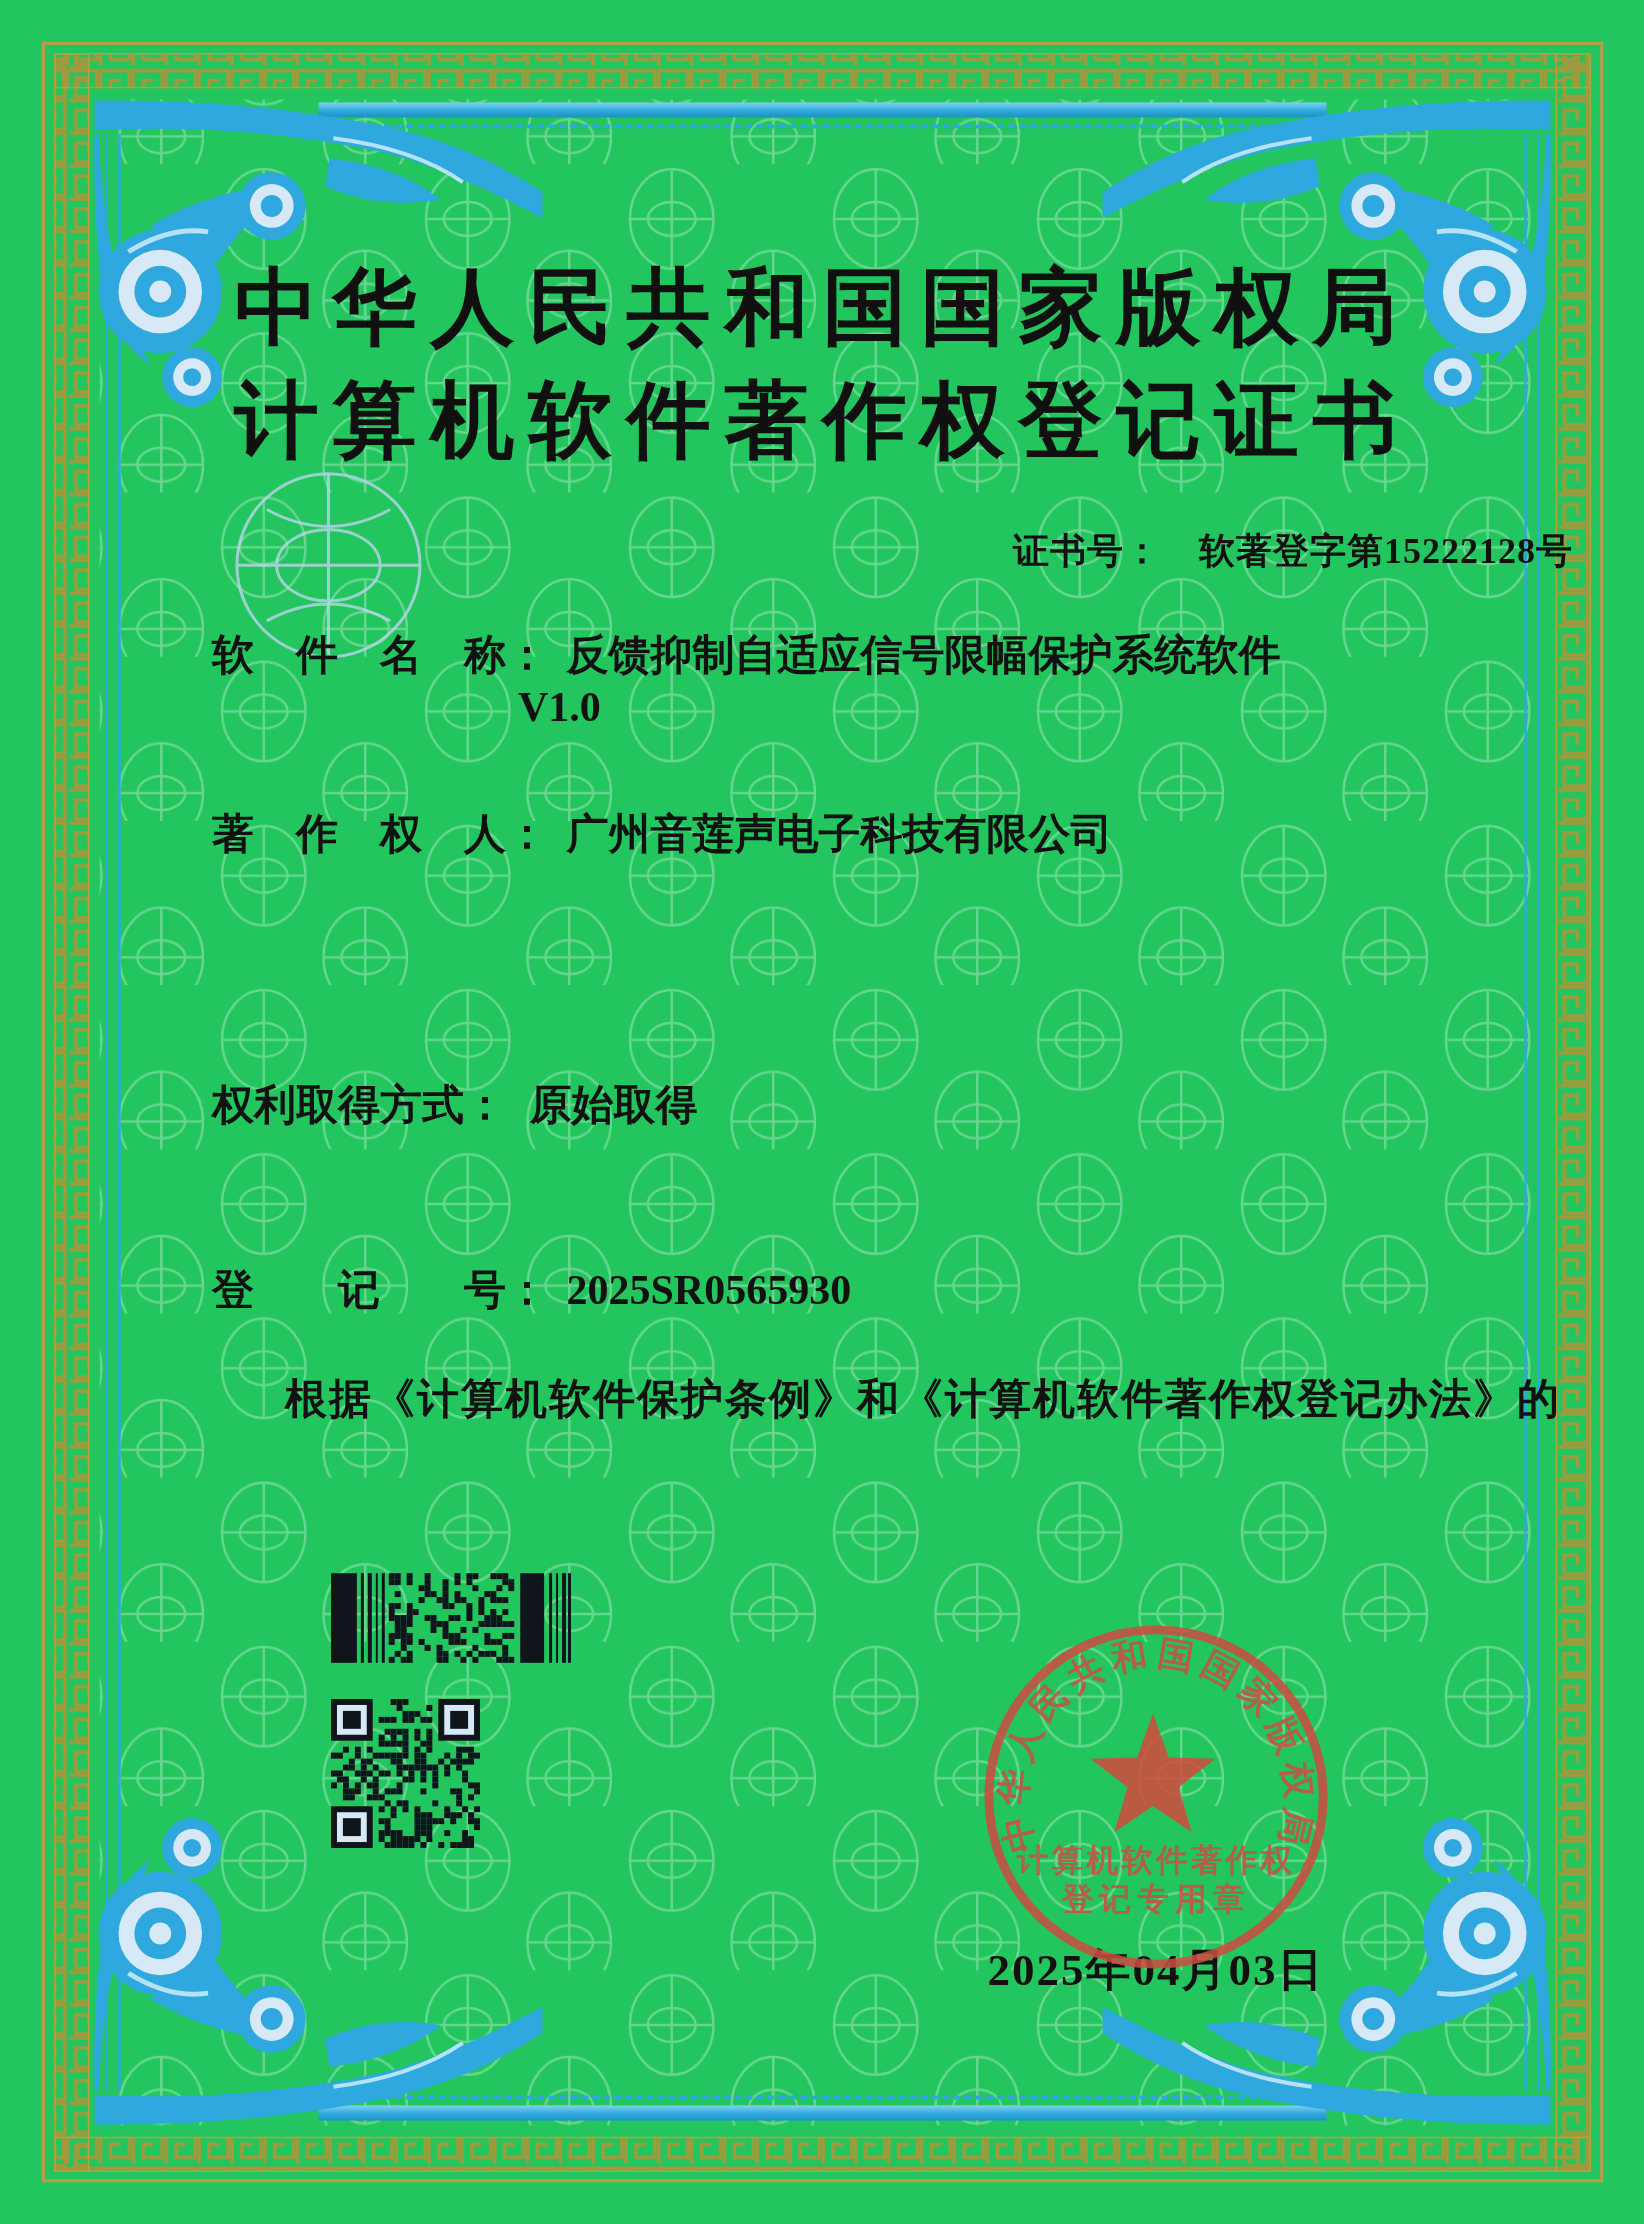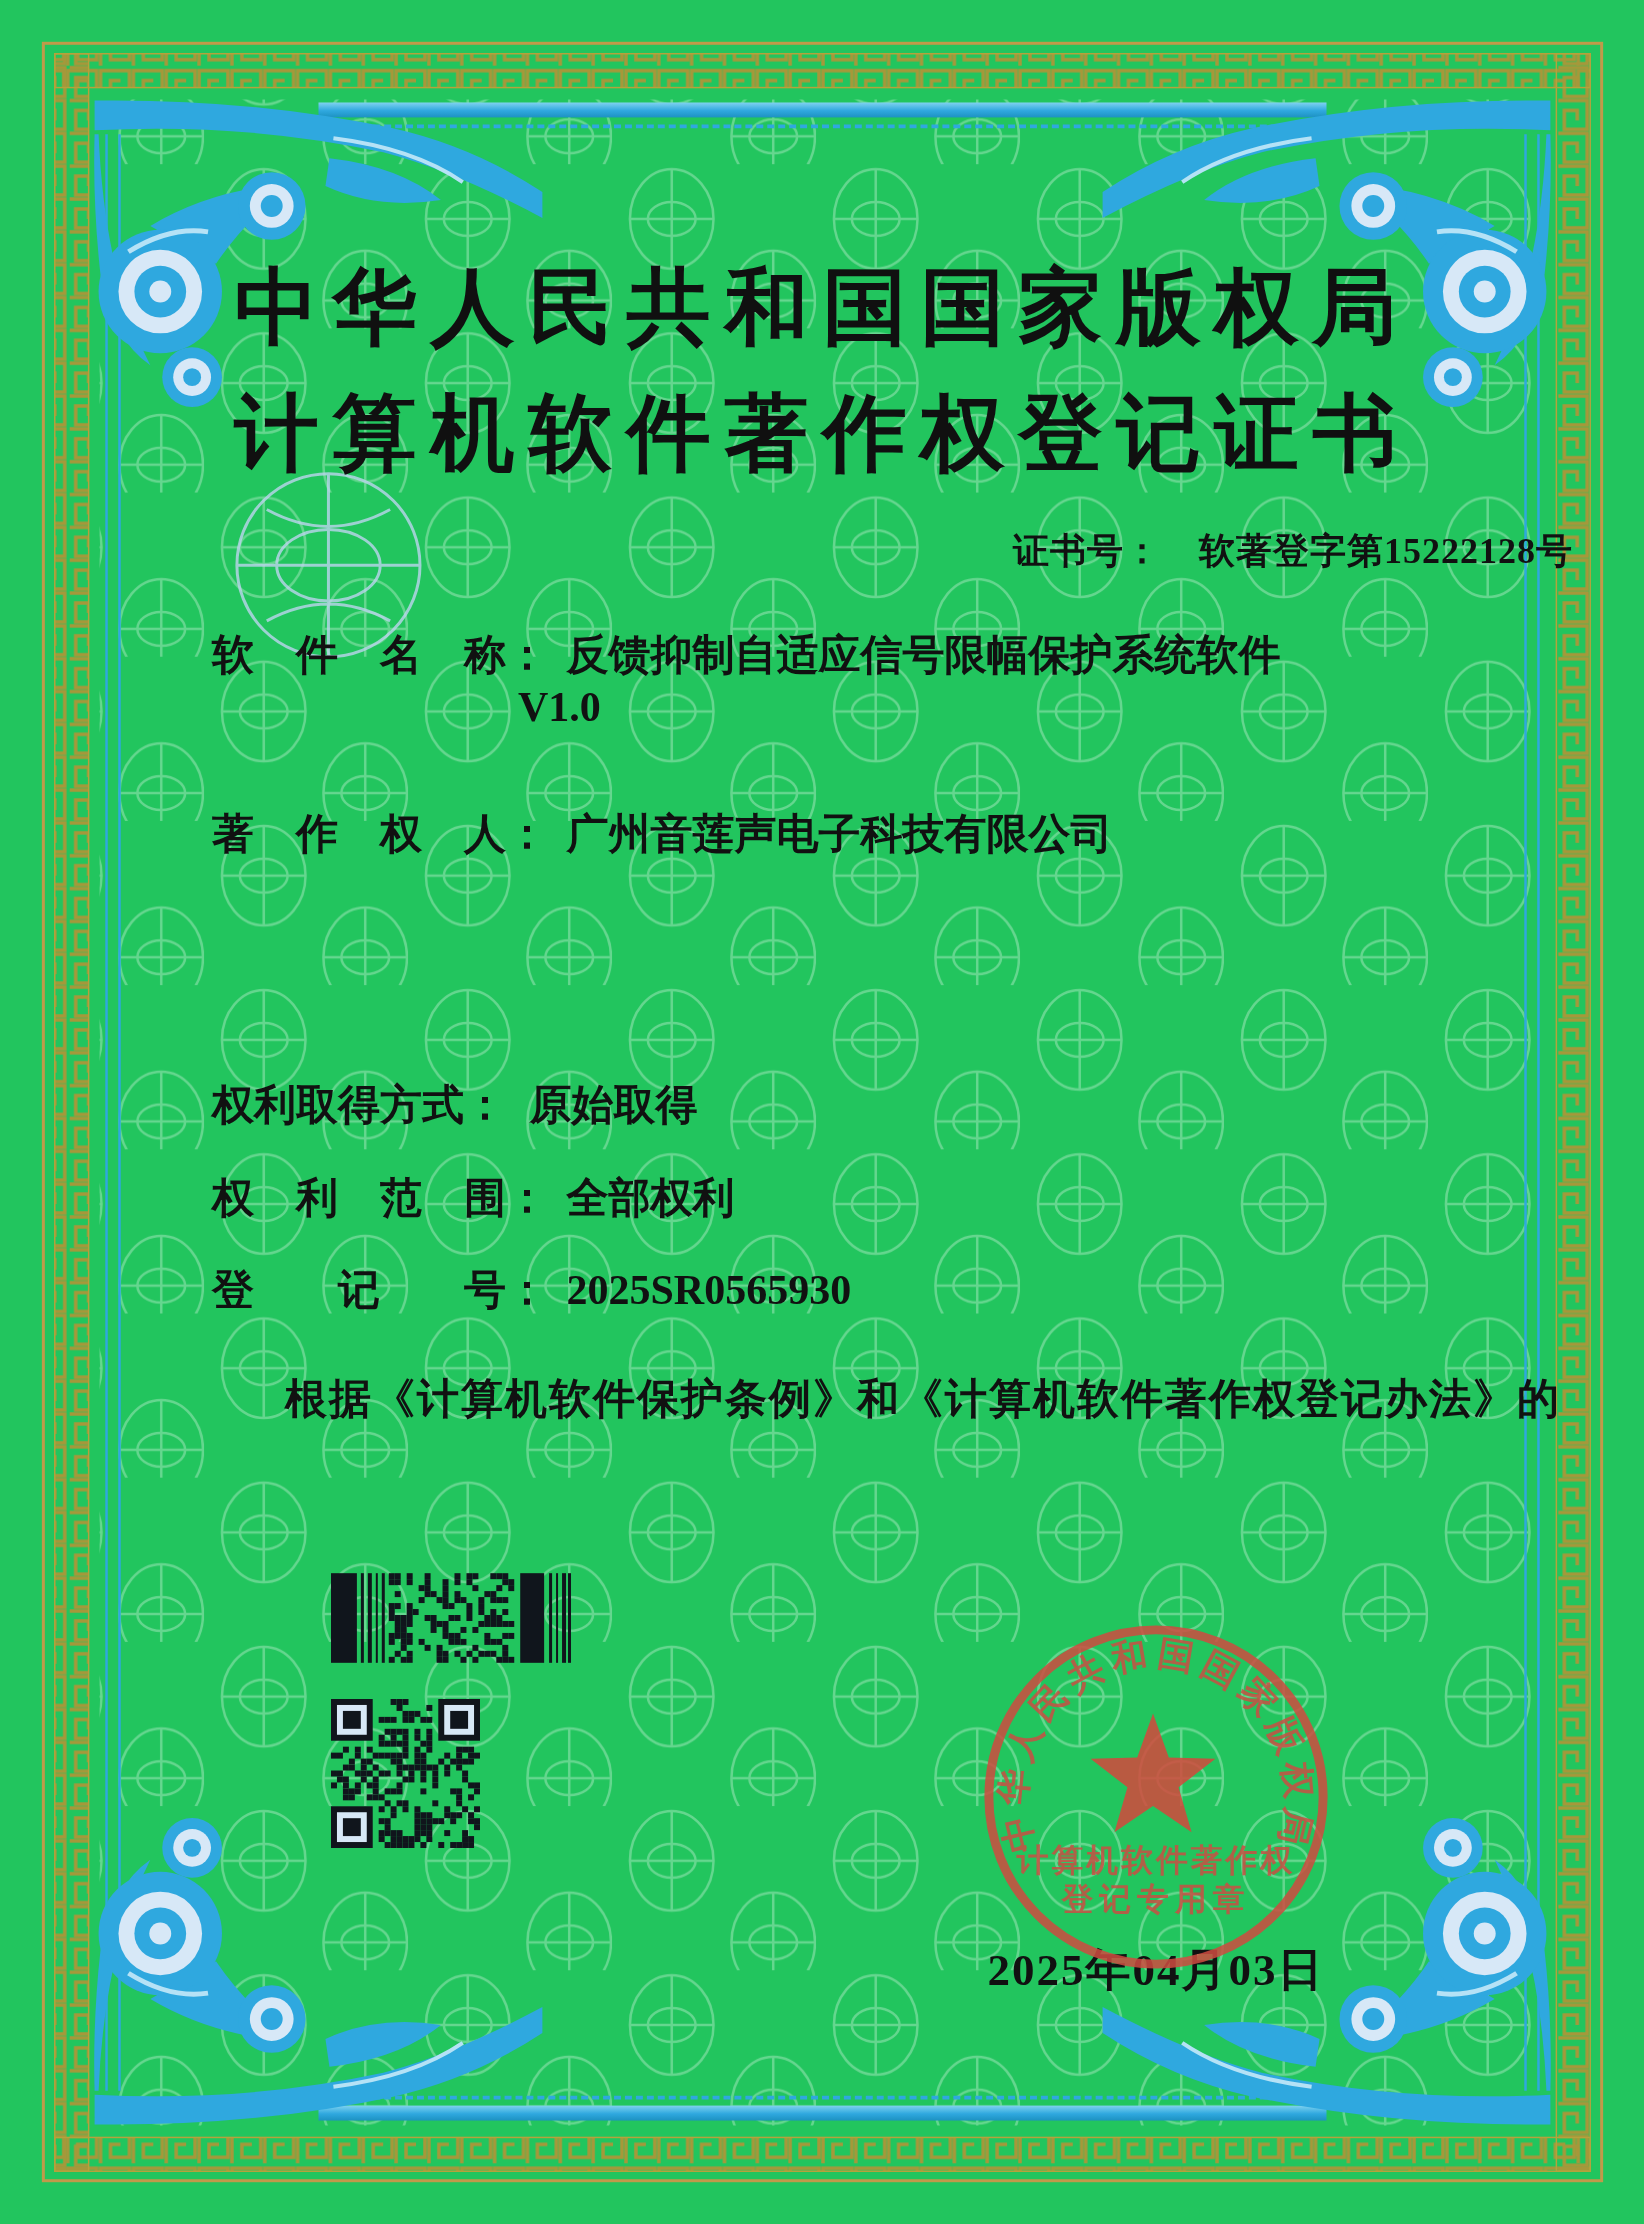--- a/index.html
+++ b/index.html
@@ -118,21 +118,21 @@
       <line x1="320" y1="2108" x2="1333" y2="2108" stroke="#2fa8df" stroke-width="4" stroke-dasharray="7 4"></line>
     </g>
 
     <use href="#orn" transform="translate(95,95)"></use>
     <use href="#orn" transform="translate(1558,95) scale(-1,1)"></use>
     <use href="#orn" transform="translate(95,2141) scale(1,-1)"></use>
     <use href="#orn" transform="translate(1558,2141) scale(-1,-1)"></use>
   </svg>
 
   <div class="abs content title" style="top:251px;">中华人民共和国国家版权局</div>
-  <div class="abs content title" style="top:377px;">计算机软件著作权登记证书</div>
+  <div class="abs content title" style="top:364px;">计算机软件著作权登记证书</div>
 
   <div class="abs content certno" style="left:1013px;top:527px;">
     <span>证书号：</span><span class="gap"></span><span>软著登字第15222128号</span>
   </div>
 
   <div class="abs content row" style="top:627px;">
     <span class="lab">软　件　名　称：</span>
     <span class="val">反馈抑制自适应信号限幅保护系统软件</span>
   </div>
   <div class="abs content val2" style="top:683px;">V1.0</div>
@@ -140,24 +140,20 @@
   <div class="abs content row" style="top:806px;">
     <span class="lab">著　作　权　人：</span>
     <span class="val">广州音莲声电子科技有限公司</span>
   </div>
 
   <div class="abs content row" style="top:1077px;">
     <span class="lab">权利取得方式：</span>
     <span class="val">原始取得</span>
   </div>
 
-  <div class="abs content row" style="top:1170px;">
-    <span class="lab">权　利　范　围：</span>
-    <span class="val">全部权利</span>
-  </div>
 
   <div class="abs content row" style="top:1262px;">
     <span class="lab">登　　记　　号：</span>
     <span class="val">2025SR0565930</span>
   </div>
 
   <div class="abs content bodyline indent" style="top:1371px;">根据《计算机软件保护条例》和《计算机软件著作权登记办法》的</div>
 
   <svg id="barcode" class="abs content" style="left:331px;top:1573px;" width="241" height="90" viewBox="0 0 242 90">
       <rect x="0" y="0" width="26" height="90" fill="#10151c"></rect>

